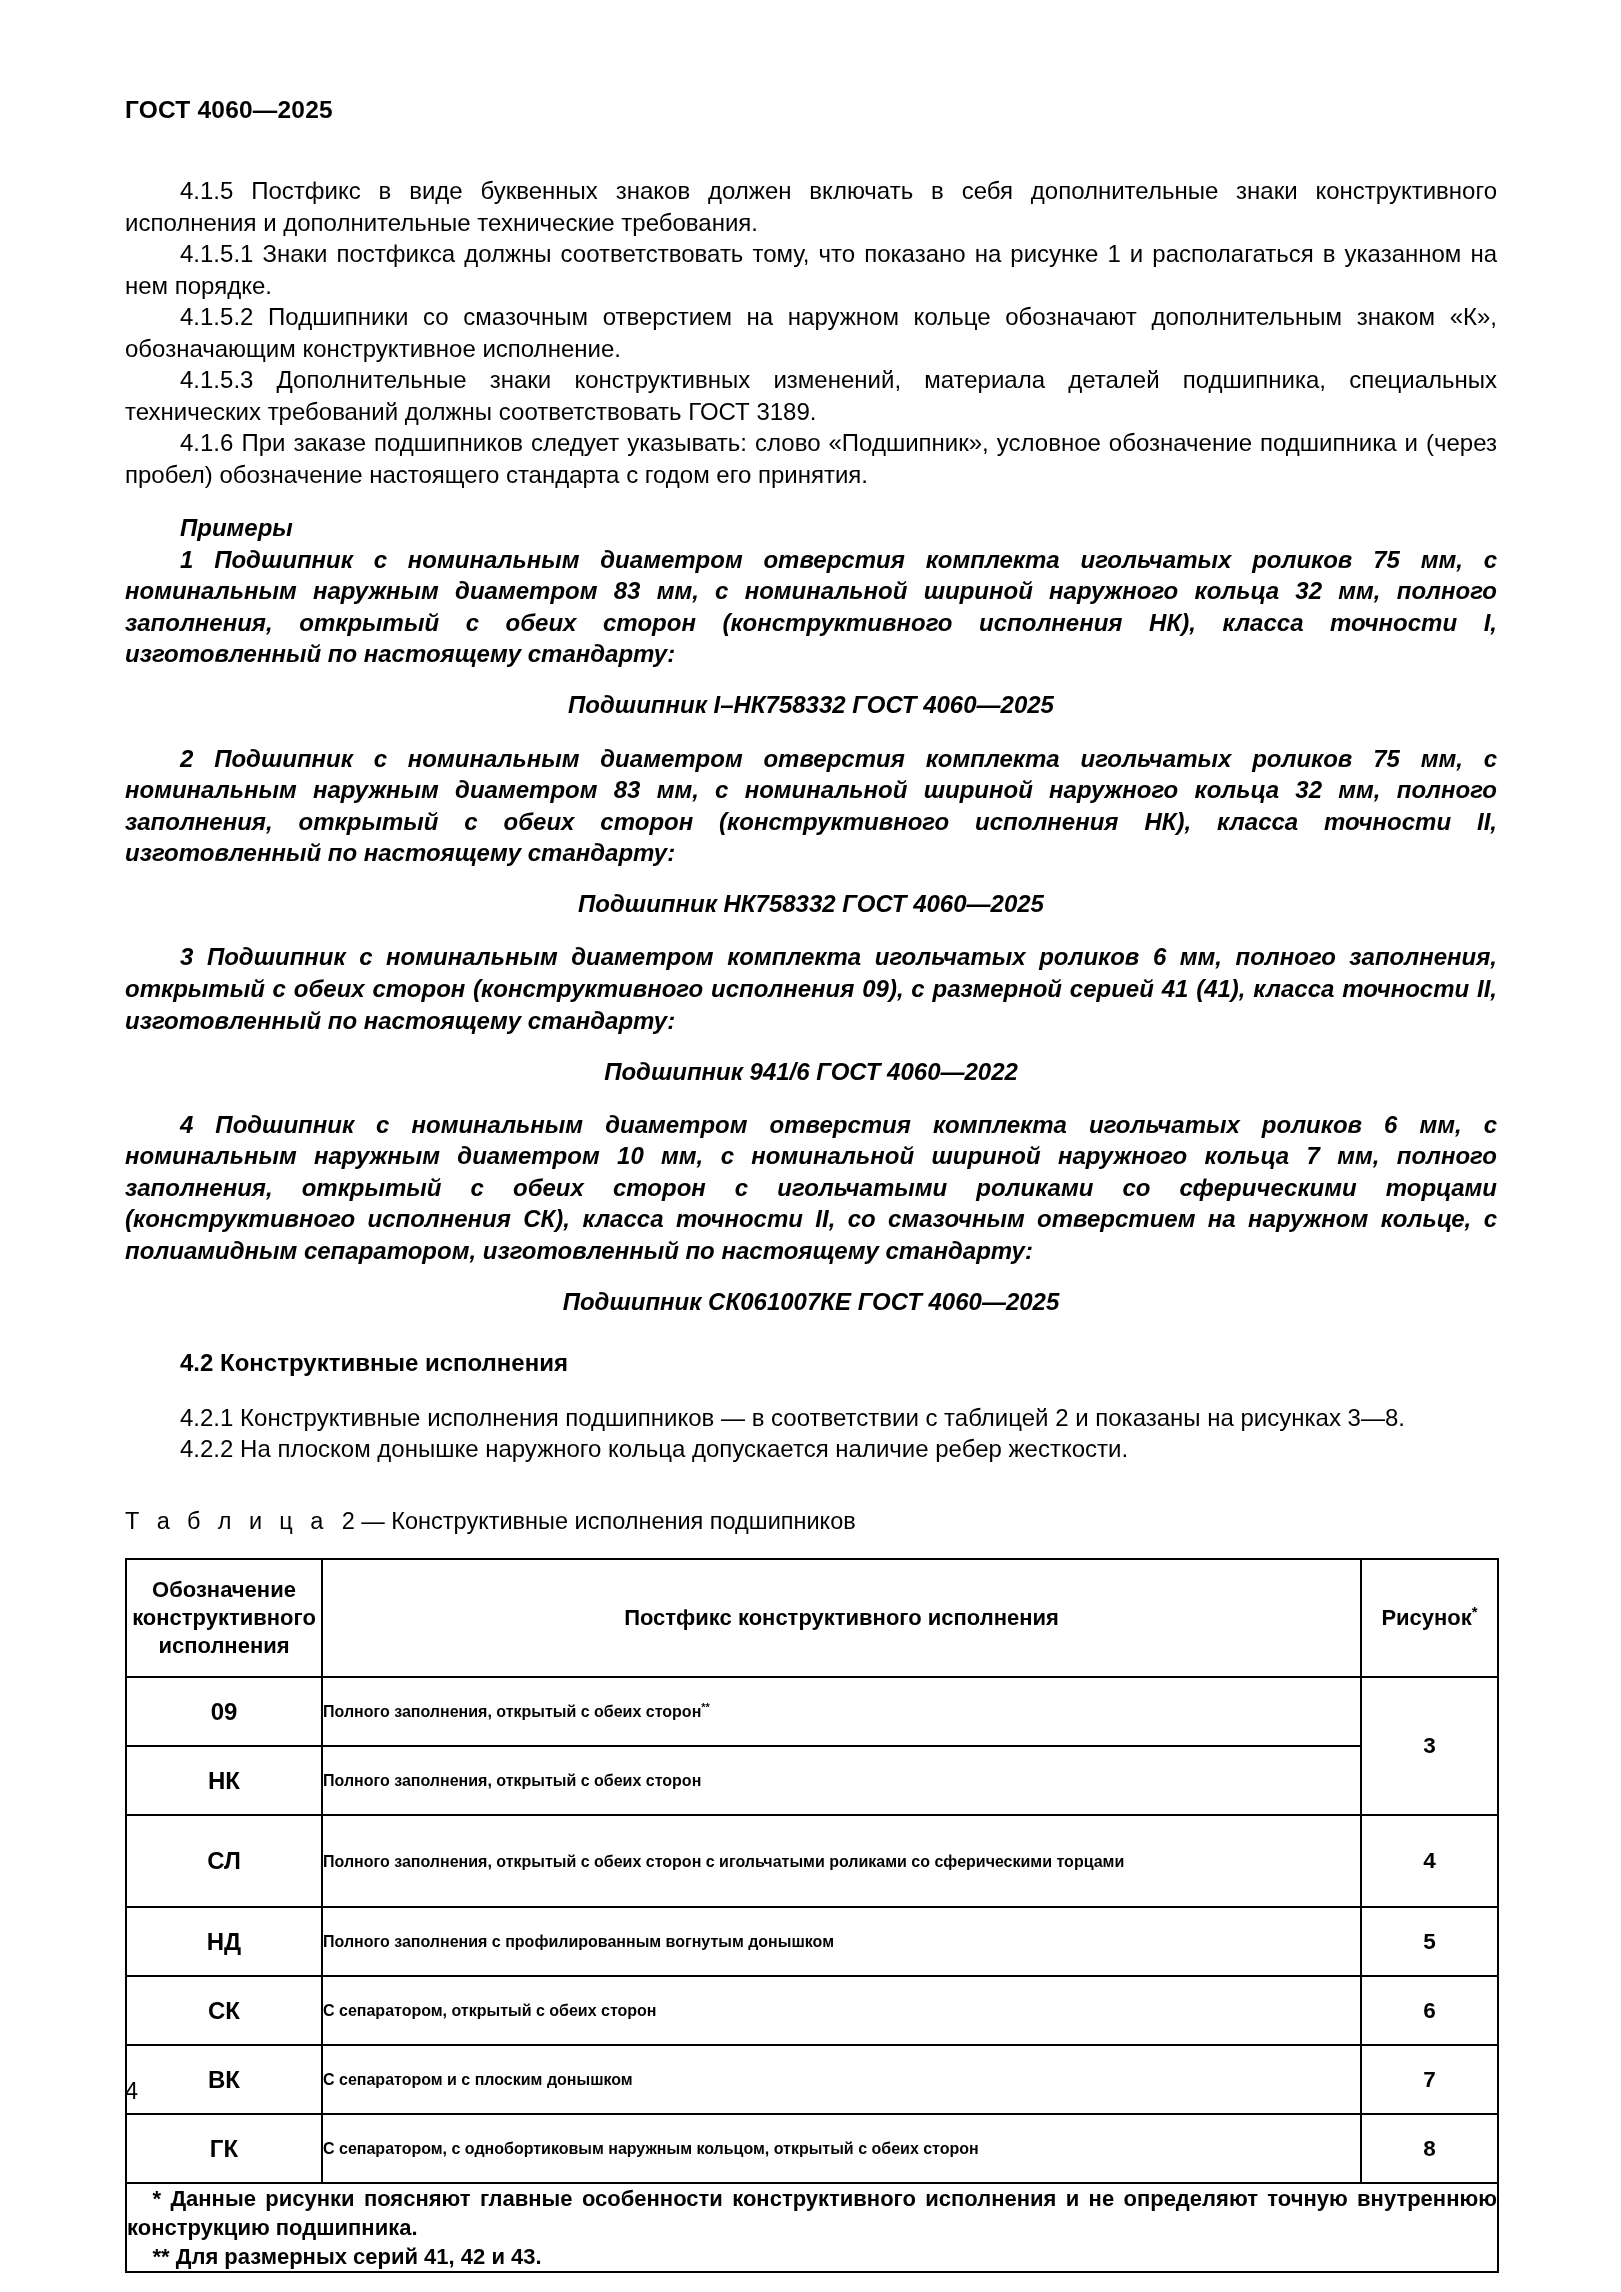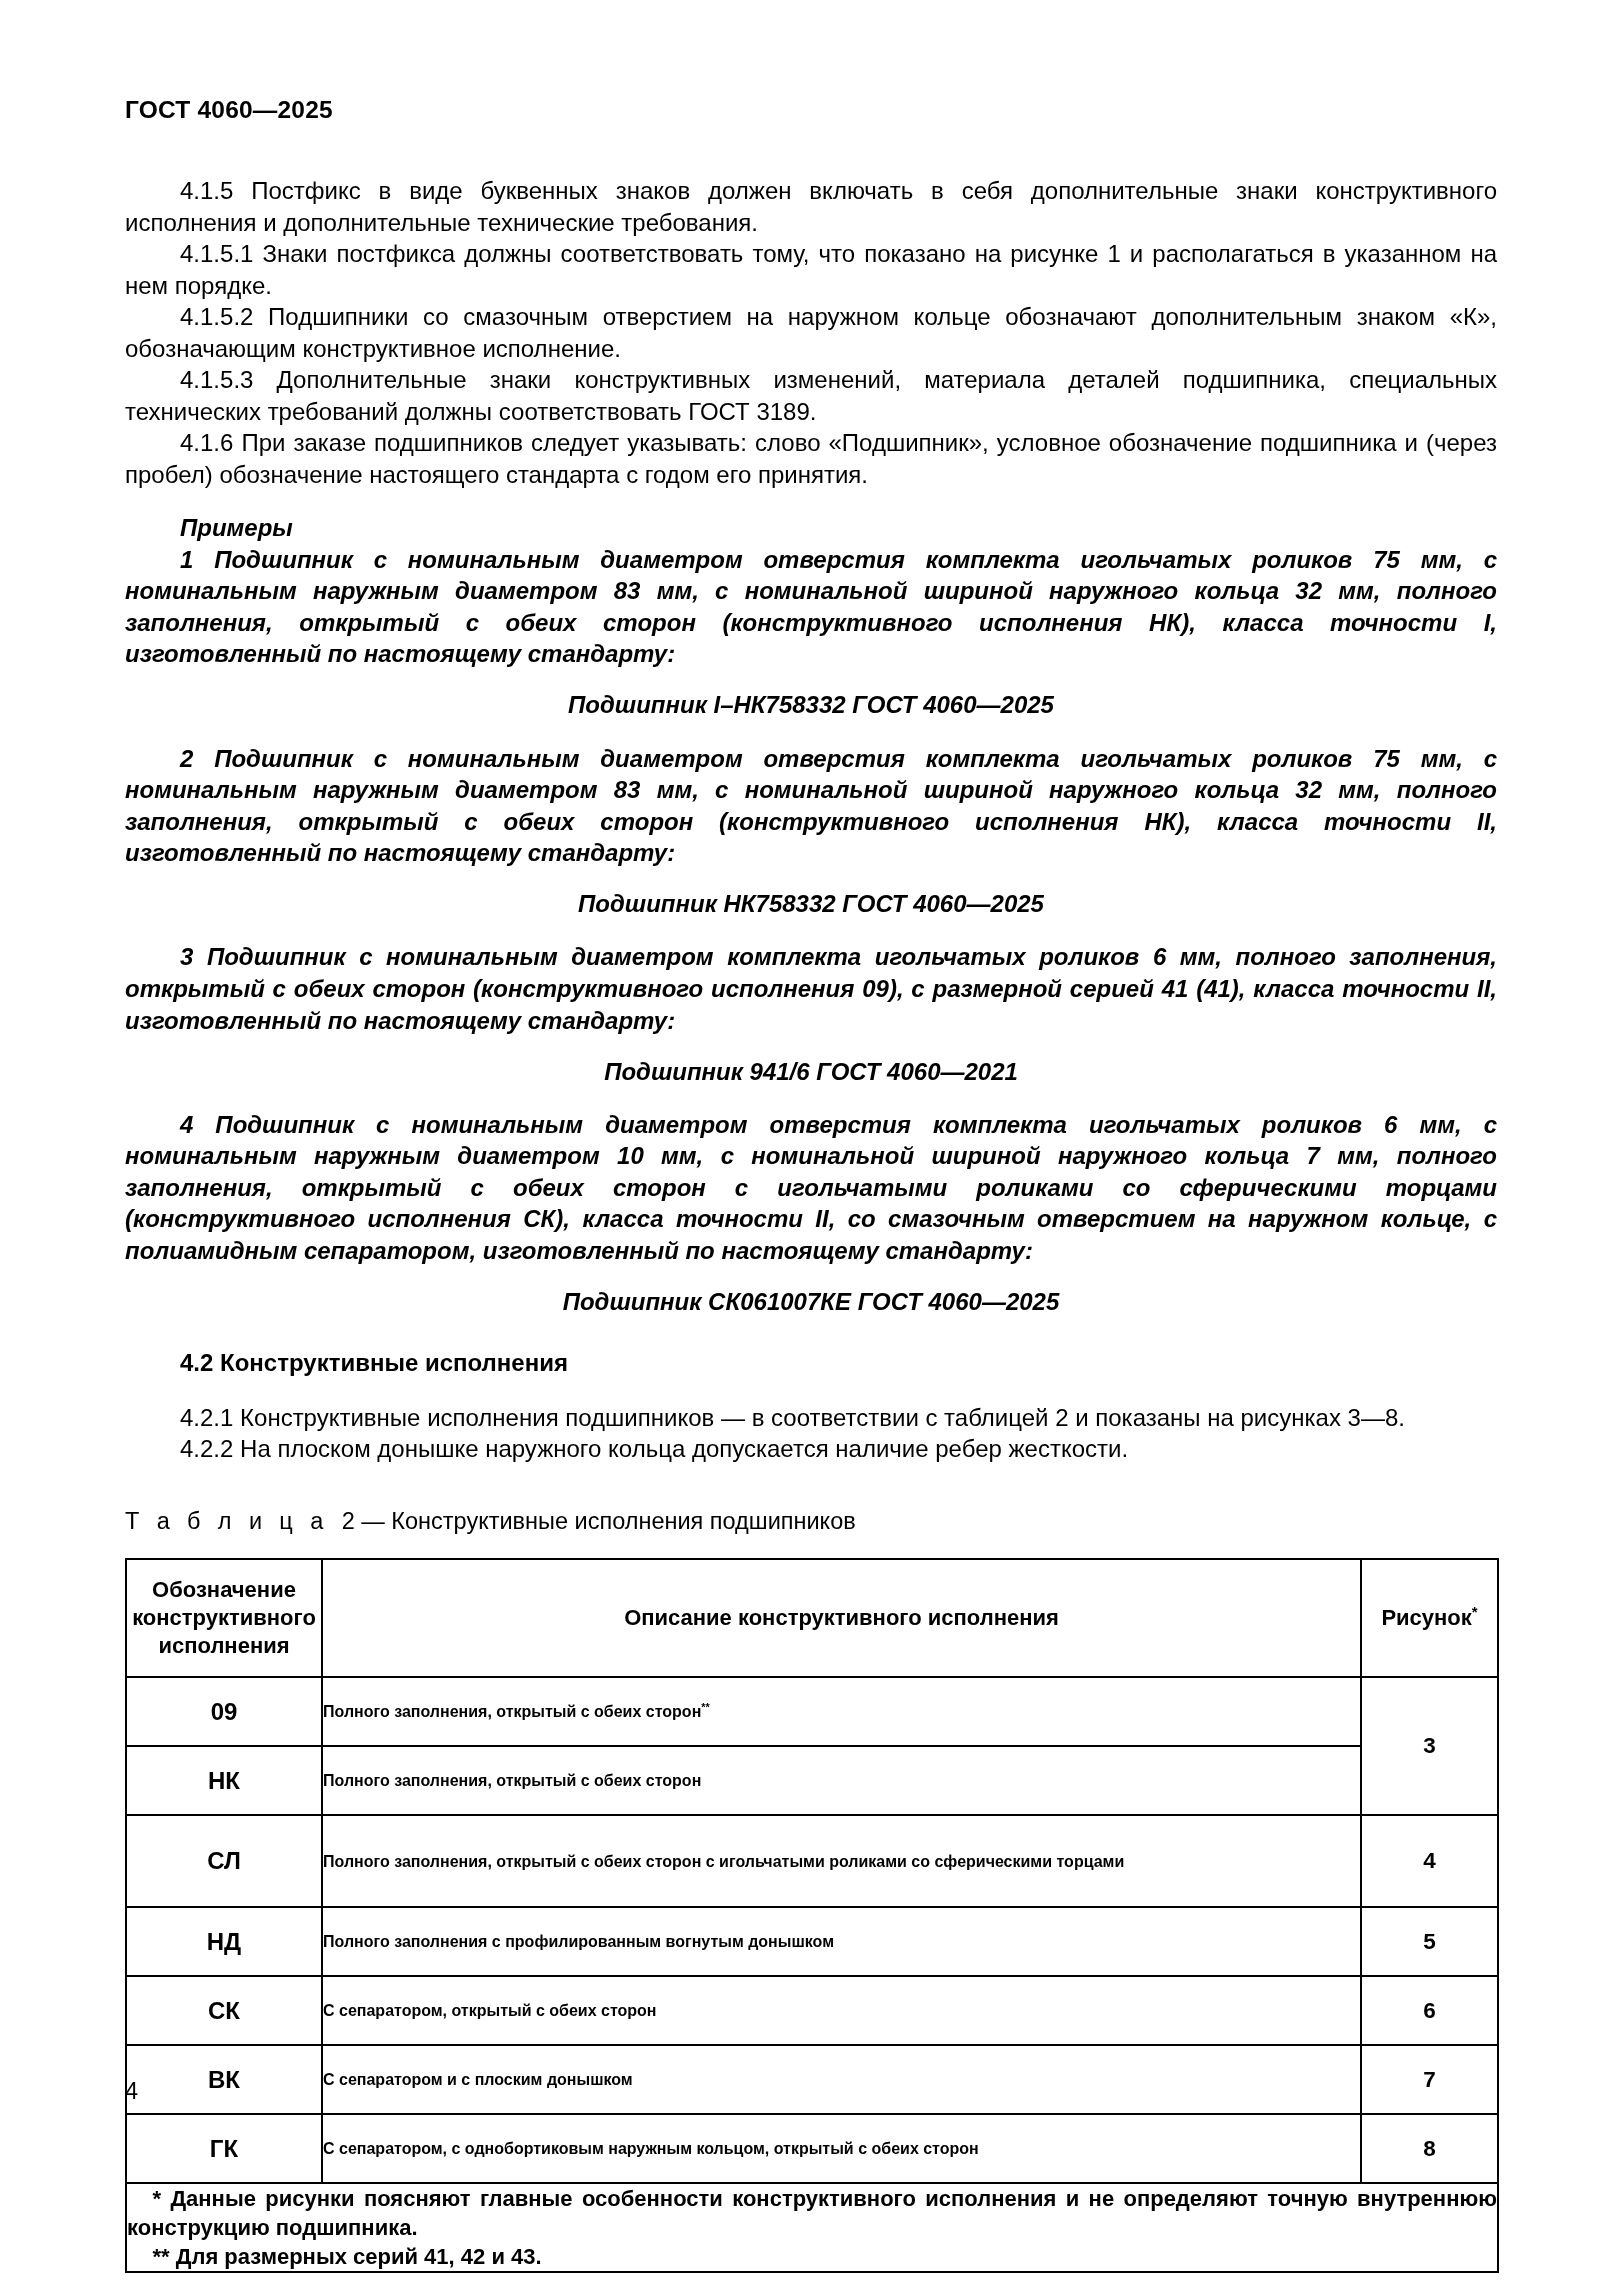--- a/index.html
+++ b/index.html
@@ -162,21 +162,21 @@
 
     <p class="ex-head">Примеры</p>
 
     <p class="example">1 Подшипник с номинальным диаметром отверстия комплекта игольчатых роликов 75 мм, с номинальным наружным диаметром 83 мм, с номинальной шириной наружного кольца 32 мм, полного заполнения, открытый с обеих сторон (конструктивного исполнения НК), класса точности I, изготовленный по настоящему стандарту:</p>
     <p class="designation">Подшипник I–НК758332 ГОСТ 4060—2025</p>
 
     <p class="example gap-top">2 Подшипник с номинальным диаметром отверстия комплекта игольчатых роликов 75 мм, с номинальным наружным диаметром 83 мм, с номинальной шириной наружного кольца 32 мм, полного заполнения, открытый с обеих сторон (конструктивного исполнения НК), класса точности II, изготовленный по настоящему стандарту:</p>
     <p class="designation">Подшипник НК758332 ГОСТ 4060—2025</p>
 
     <p class="example gap-top">3 Подшипник с номинальным диаметром комплекта игольчатых роликов 6 мм, полного заполнения, открытый с обеих сторон (конструктивного исполнения 09), с размерной серией 41 (41), класса точности II, изготовленный по настоящему стандарту:</p>
-    <p class="designation">Подшипник 941/6 ГОСТ 4060—2021</p>
+    <p class="designation">Подшипник 941/6 ГОСТ 4060—2022</p>
 
     <p class="example gap-top">4 Подшипник с номинальным диаметром отверстия комплекта игольчатых роликов 6 мм, с номинальным наружным диаметром 10 мм, с номинальной шириной наружного кольца 7 мм, полного заполнения, открытый с обеих сторон с игольчатыми роликами со сферическими торцами (конструктивного исполнения СК), класса точности II, со смазочным отверстием на наружном кольце, с полиамидным сепаратором, изготовленный по настоящему стандарту:</p>
     <p class="designation">Подшипник СК061007КЕ ГОСТ 4060—2025</p>
 
     <p class="sec-head">4.2  Конструктивные исполнения</p>
 
     <p class="para">4.2.1 Конструктивные исполнения подшипников — в соответствии с таблицей 2 и показаны на рисунках 3—8.</p>
     <p class="para">4.2.2 На плоском донышке наружного кольца допускается наличие ребер жесткости.</p>
 
     <p class="table-caption">
@@ -185,21 +185,21 @@
 
     <table class="t2">
       <colgroup>
         <col style="width:196px">
         <col style="width:1039px">
         <col style="width:137px">
       </colgroup>
       <thead>
         <tr>
           <th class="th-cell" style="height:116px">Обозначение конструктивного исполнения</th>
-          <th class="th-cell">Описание конструктивного исполнения</th>
+          <th class="th-cell">Постфикс конструктивного исполнения</th>
           <th class="th-cell"><span>Рисунок</span><sup>*</sup></th>
         </tr>
       </thead>
       <tbody>
         <tr>
           <td class="c-code" style="height:67px">09</td>
           <td class="c-desc"><span>Полного заполнения, открытый с обеих сторон</span><sup>**</sup></td>
           <td class="c-fig" rowspan="2">3</td>
         </tr>
         <tr>

